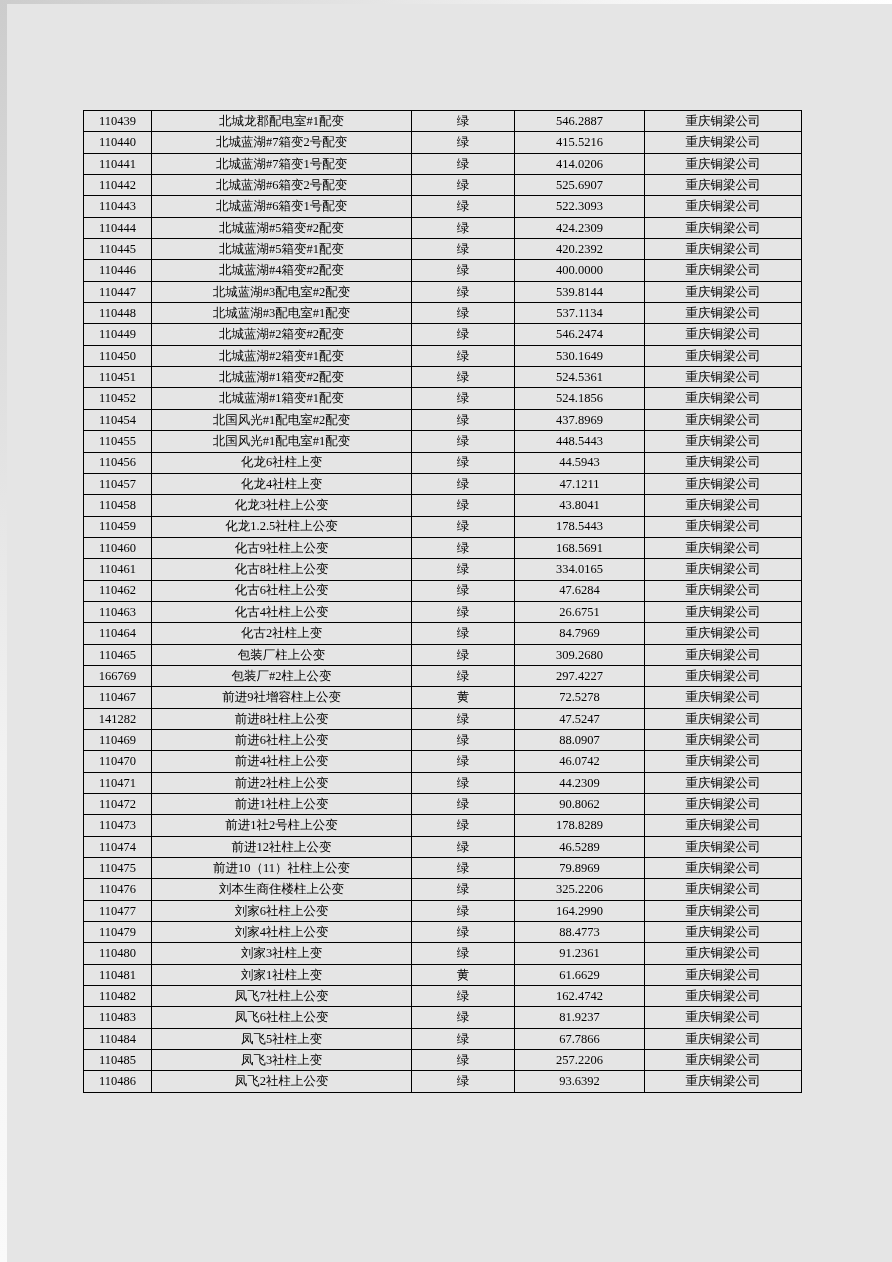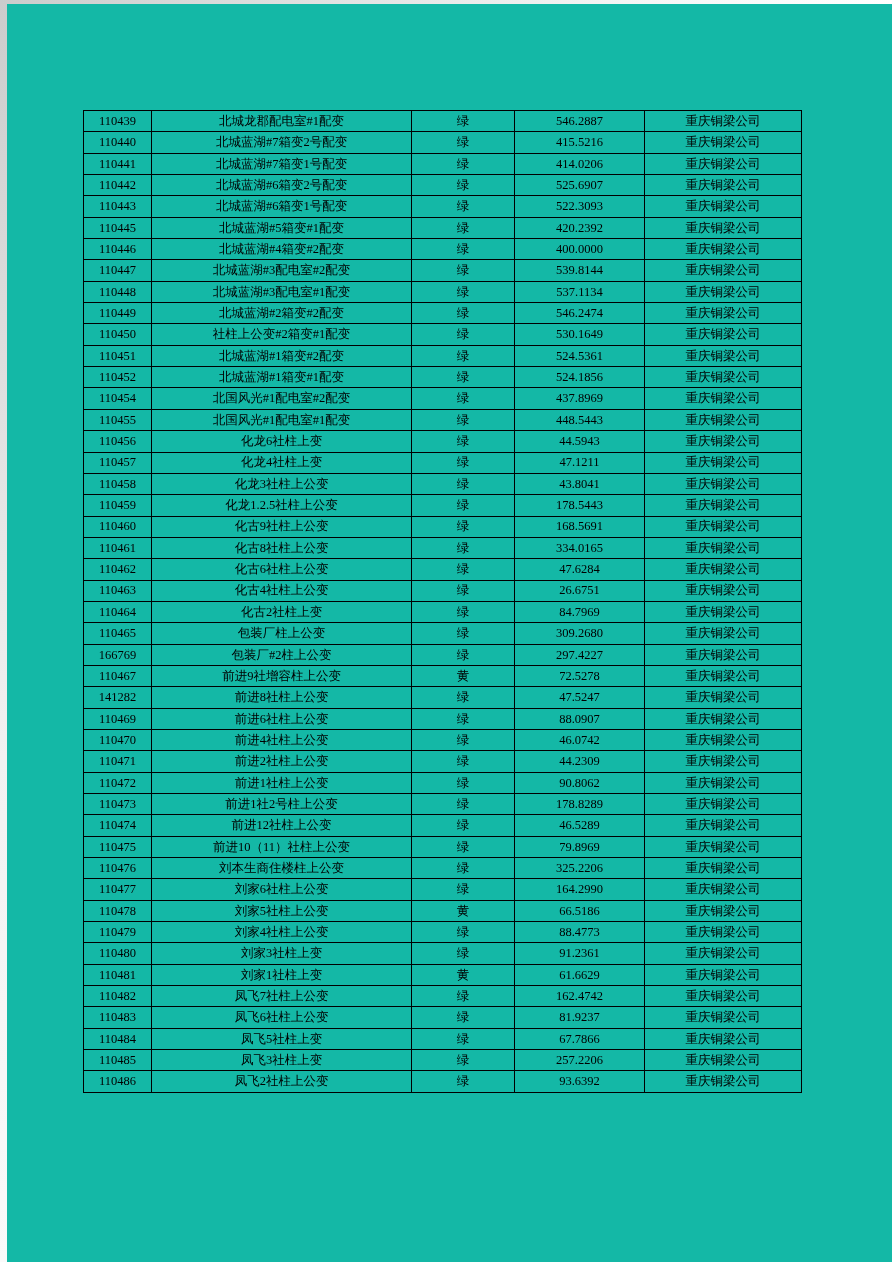--- a/index.html
+++ b/index.html
@@ -4,21 +4,21 @@
 <style>
   html, body {
     margin: 0;
     padding: 0;
     background: #ffffff;
   }
   .page {
     position: relative;
     width: 892px;
     height: 1262px;
-    background: #14b8a6;
+    background: #e5e5e5;
     font-family: "Liberation Serif", "DejaVu Serif", serif;
     overflow: hidden;
   }
   .edge-left {
     position: absolute;
     left: 0; top: 0;
     width: 7px; height: 1262px;
     background: linear-gradient(to bottom, #cccccc, #f2f2f2 60%, #fafafa);
   }
   .edge-top {
@@ -92,20 +92,27 @@
           <td class="col-company">重庆铜梁公司</td>
         </tr>
         <tr>
           <td class="col-id">110443</td>
           <td class="col-name">北城蓝湖#6箱变1号配变</td>
           <td class="col-status">绿</td>
           <td class="col-value">522.3093</td>
           <td class="col-company">重庆铜梁公司</td>
         </tr>
         <tr>
+          <td class="col-id">110444</td>
+          <td class="col-name">北城蓝湖#5箱变#2配变</td>
+          <td class="col-status">绿</td>
+          <td class="col-value">424.2309</td>
+          <td class="col-company">重庆铜梁公司</td>
+        </tr>
+        <tr>
           <td class="col-id">110445</td>
           <td class="col-name">北城蓝湖#5箱变#1配变</td>
           <td class="col-status">绿</td>
           <td class="col-value">420.2392</td>
           <td class="col-company">重庆铜梁公司</td>
         </tr>
         <tr>
           <td class="col-id">110446</td>
           <td class="col-name">北城蓝湖#4箱变#2配变</td>
           <td class="col-status">绿</td>
@@ -128,21 +135,21 @@
         </tr>
         <tr>
           <td class="col-id">110449</td>
           <td class="col-name">北城蓝湖#2箱变#2配变</td>
           <td class="col-status">绿</td>
           <td class="col-value">546.2474</td>
           <td class="col-company">重庆铜梁公司</td>
         </tr>
         <tr>
           <td class="col-id">110450</td>
-          <td class="col-name">社柱上公变#2箱变#1配变</td>
+          <td class="col-name">北城蓝湖#2箱变#1配变</td>
           <td class="col-status">绿</td>
           <td class="col-value">530.1649</td>
           <td class="col-company">重庆铜梁公司</td>
         </tr>
         <tr>
           <td class="col-id">110451</td>
           <td class="col-name">北城蓝湖#1箱变#2配变</td>
           <td class="col-status">绿</td>
           <td class="col-value">524.5361</td>
           <td class="col-company">重庆铜梁公司</td>
@@ -313,27 +320,20 @@
           <td class="col-name">刘本生商住楼柱上公变</td>
           <td class="col-status">绿</td>
           <td class="col-value">325.2206</td>
           <td class="col-company">重庆铜梁公司</td>
         </tr>
         <tr>
           <td class="col-id">110477</td>
           <td class="col-name">刘家6社柱上公变</td>
           <td class="col-status">绿</td>
           <td class="col-value">164.2990</td>
-          <td class="col-company">重庆铜梁公司</td>
-        </tr>
-        <tr>
-          <td class="col-id">110478</td>
-          <td class="col-name">刘家5社柱上公变</td>
-          <td class="col-status">黄</td>
-          <td class="col-value">66.5186</td>
           <td class="col-company">重庆铜梁公司</td>
         </tr>
         <tr>
           <td class="col-id">110479</td>
           <td class="col-name">刘家4社柱上公变</td>
           <td class="col-status">绿</td>
           <td class="col-value">88.4773</td>
           <td class="col-company">重庆铜梁公司</td>
         </tr>
         <tr>

